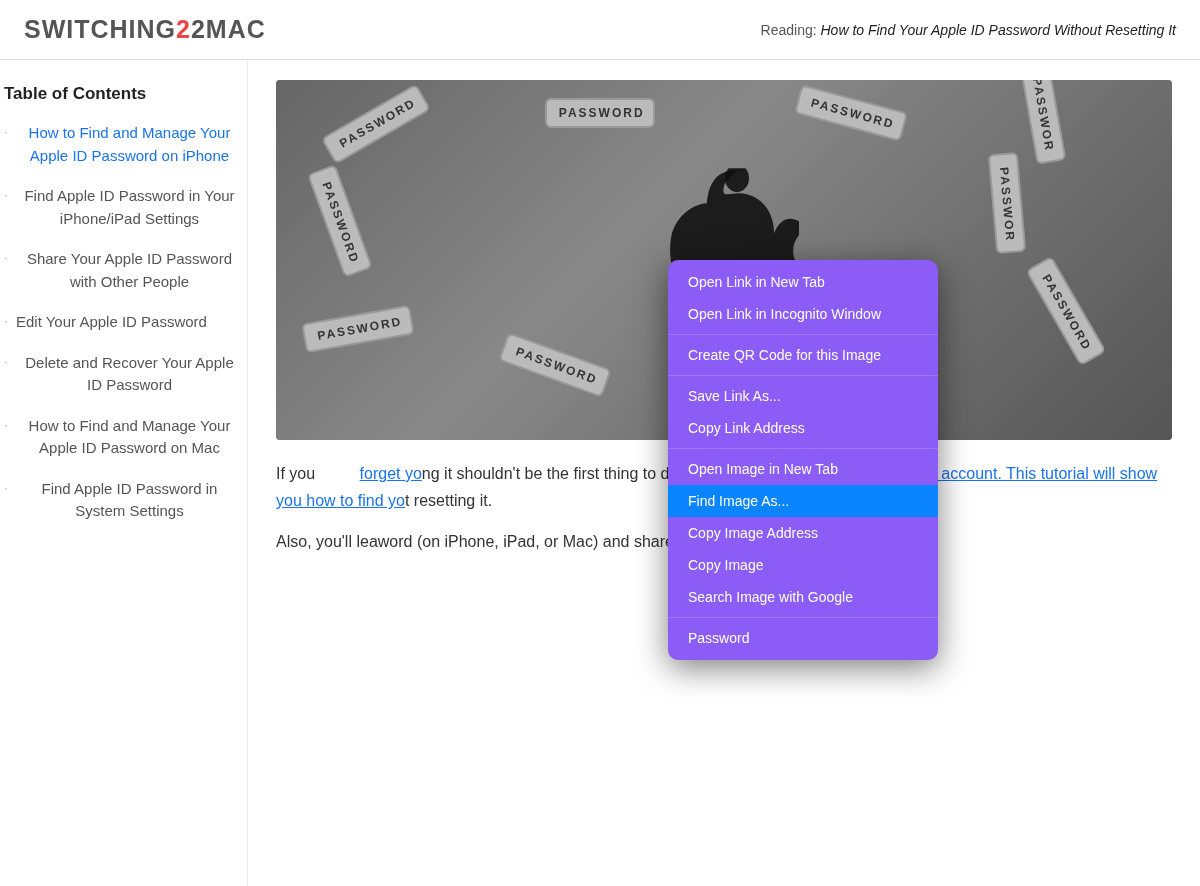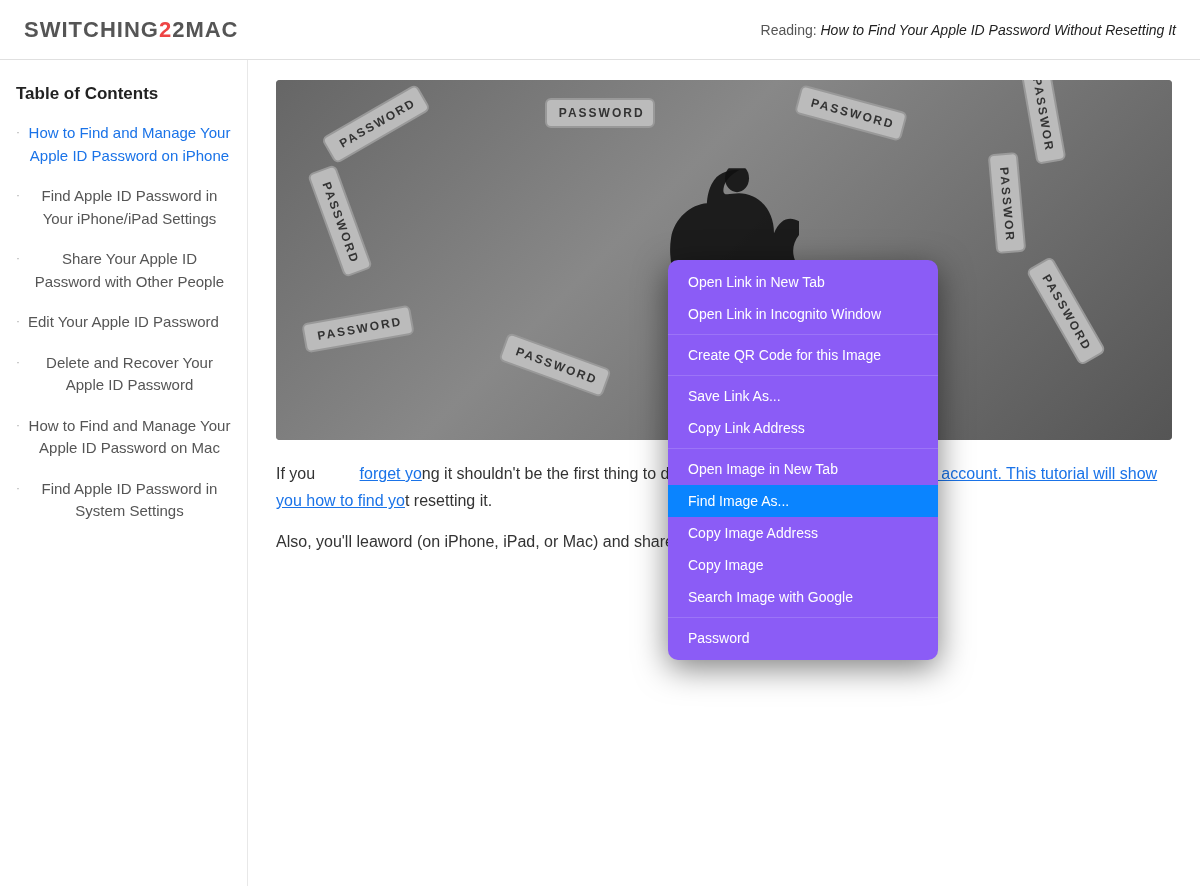--- a/index.html
+++ b/index.html
@@ -19,21 +19,21 @@
       display: flex;
       align-items: center;
       justify-content: space-between;
       padding: 14px 24px;
       border-bottom: 1px solid #e0e0e0;
       background: #fff;
       height: 60px;
     }
 
     #logo {
-      font-size: 22px;
+      font-size: 25px;
       font-weight: 900;
       color: #222;
       letter-spacing: 1px;
       font-family: 'Arial Black', Arial, sans-serif;
       text-transform: uppercase;
     }
 
     #logo span {
       color: #555;
     }
@@ -51,21 +51,21 @@
     
     #main {
       display: flex;
       height: calc(886px - 60px);
     }
 
     
     #sidebar {
       width: 248px;
       min-width: 248px;
-      padding: 24px 16px;
+      padding: 24px 4px;
       border-right: 1px solid #e8e8e8;
       background: #fff;
       overflow-y: auto;
     }
 
     #toc-title {
       font-size: 17px;
       font-weight: 700;
       color: #222;
       margin-bottom: 18px;

